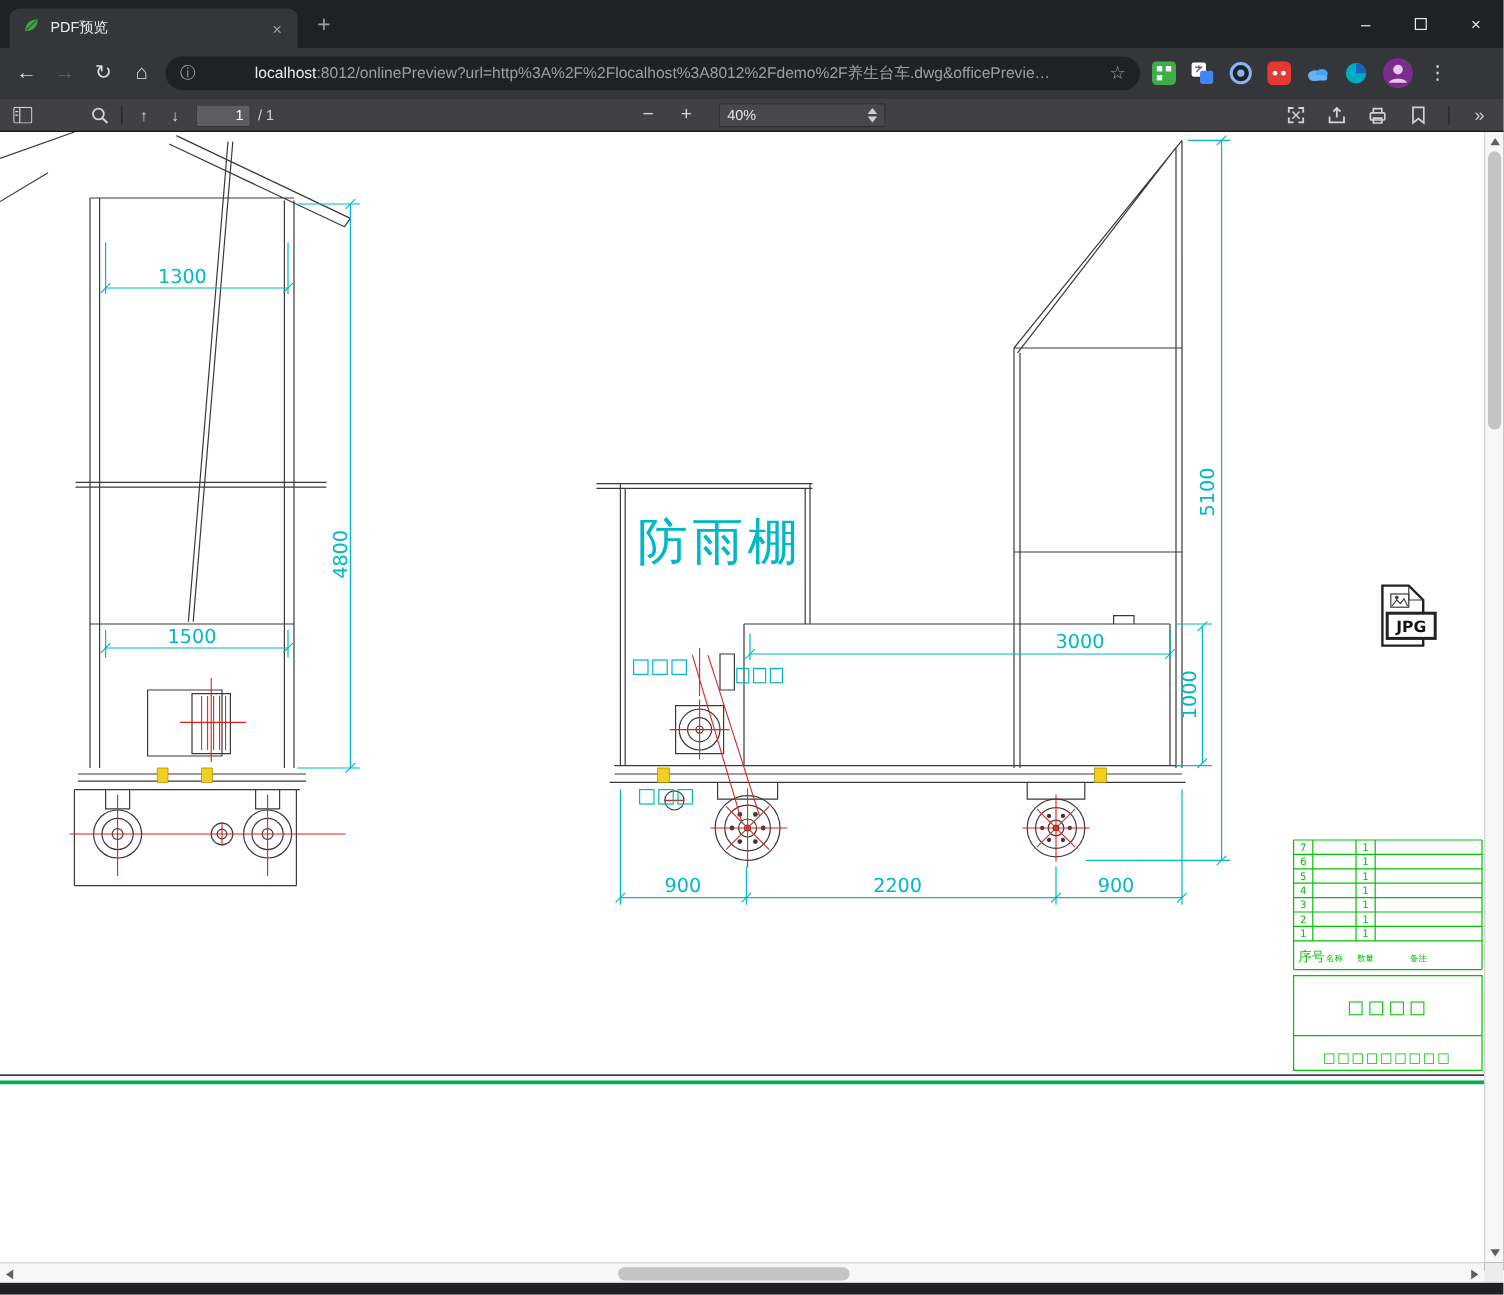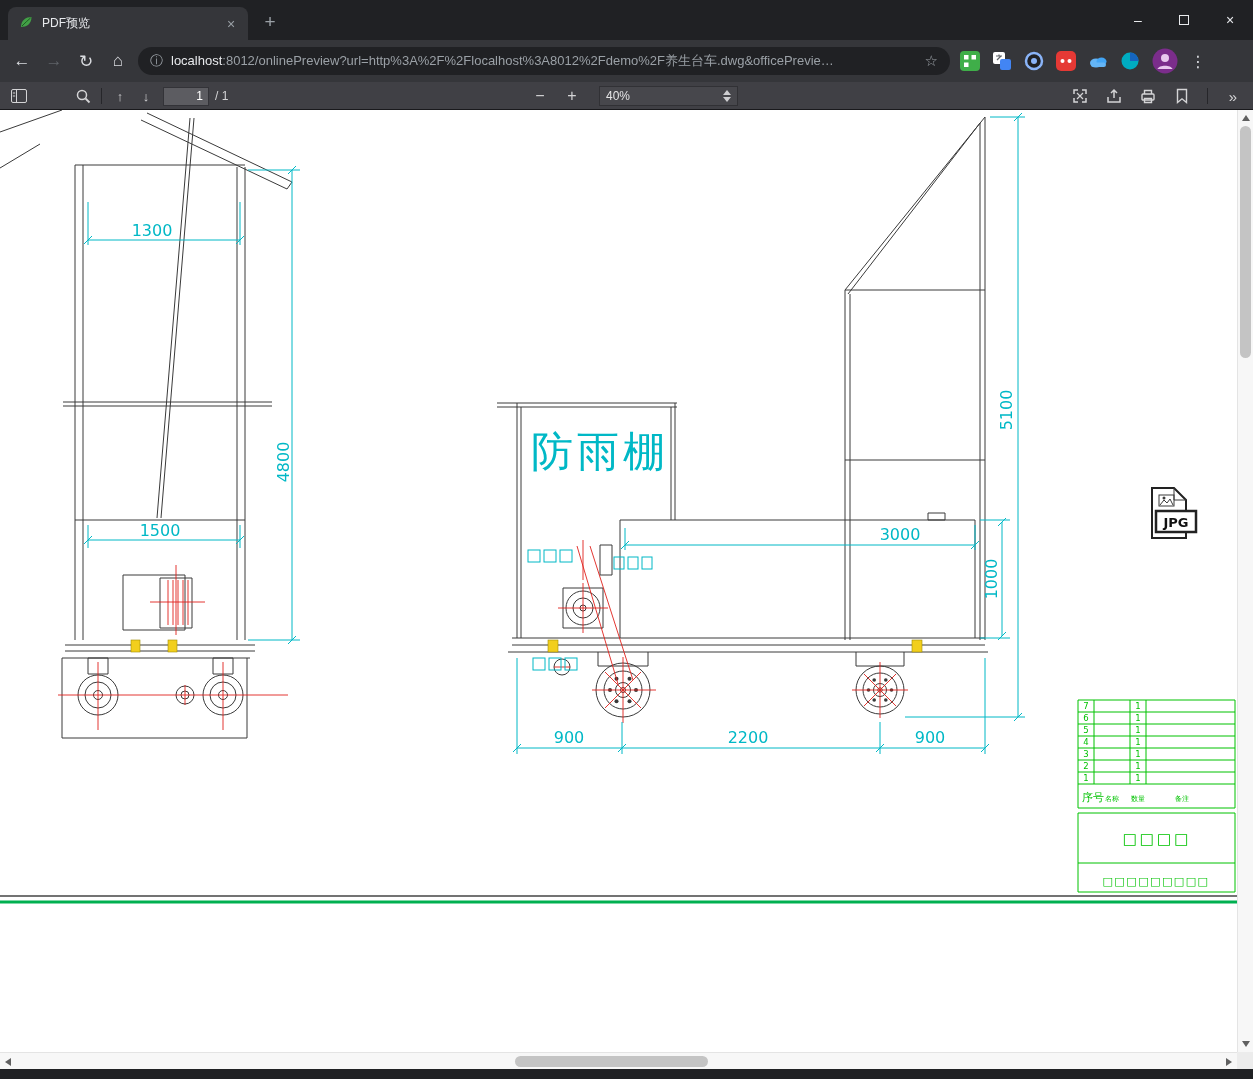--- a/index.html
+++ b/index.html
@@ -21,21 +21,21 @@
 
   
   .navbar{position:absolute;top:40px;left:0;right:0;height:42px;background:#35363a;
     display:flex;align-items:center;padding:0 6px;}
   .nav-ic{width:28px;height:28px;display:flex;align-items:center;justify-content:center;
     color:#dadce0;font-size:17px;margin:0 2px;border-radius:50%;}
   .nav-ic.disabled{color:#5f6368;}
   .urlbar{width:812px;height:28px;background:#202124;border-radius:14px;display:flex;
     align-items:center;padding:0 12px;margin:0 4px;}
   .url-info{color:#9aa0a6;font-size:13px;margin-right:8px;}
-  .url-text{font-size:13px;color:#9aa0a6;white-space:nowrap;overflow:hidden;flex:1;}
+  .url-text{font-size:13px;color:#9aa0a6;white-space:nowrap;overflow:hidden;flex:1;text-align:center;}
   .url-host{color:#e8eaed;}
   .url-star{color:#9aa0a6;font-size:15px;margin-left:8px;}
   .ext{width:22px;height:22px;margin:0 5px;display:flex;align-items:center;justify-content:center;}
   .avatar-wrap{width:26px;height:26px;margin:0 6px;}
   .menu-dots{color:#dadce0;font-size:16px;width:24px;text-align:center;margin-left:2px;}
 
   
   .pdfbar{position:absolute;top:82px;left:0;right:0;height:28px;background:#404045;
     border-bottom:1px solid #19191c;color:#d4d4d6;}
   .pdf-left{position:absolute;left:0;top:0;height:28px;display:flex;align-items:center;}

